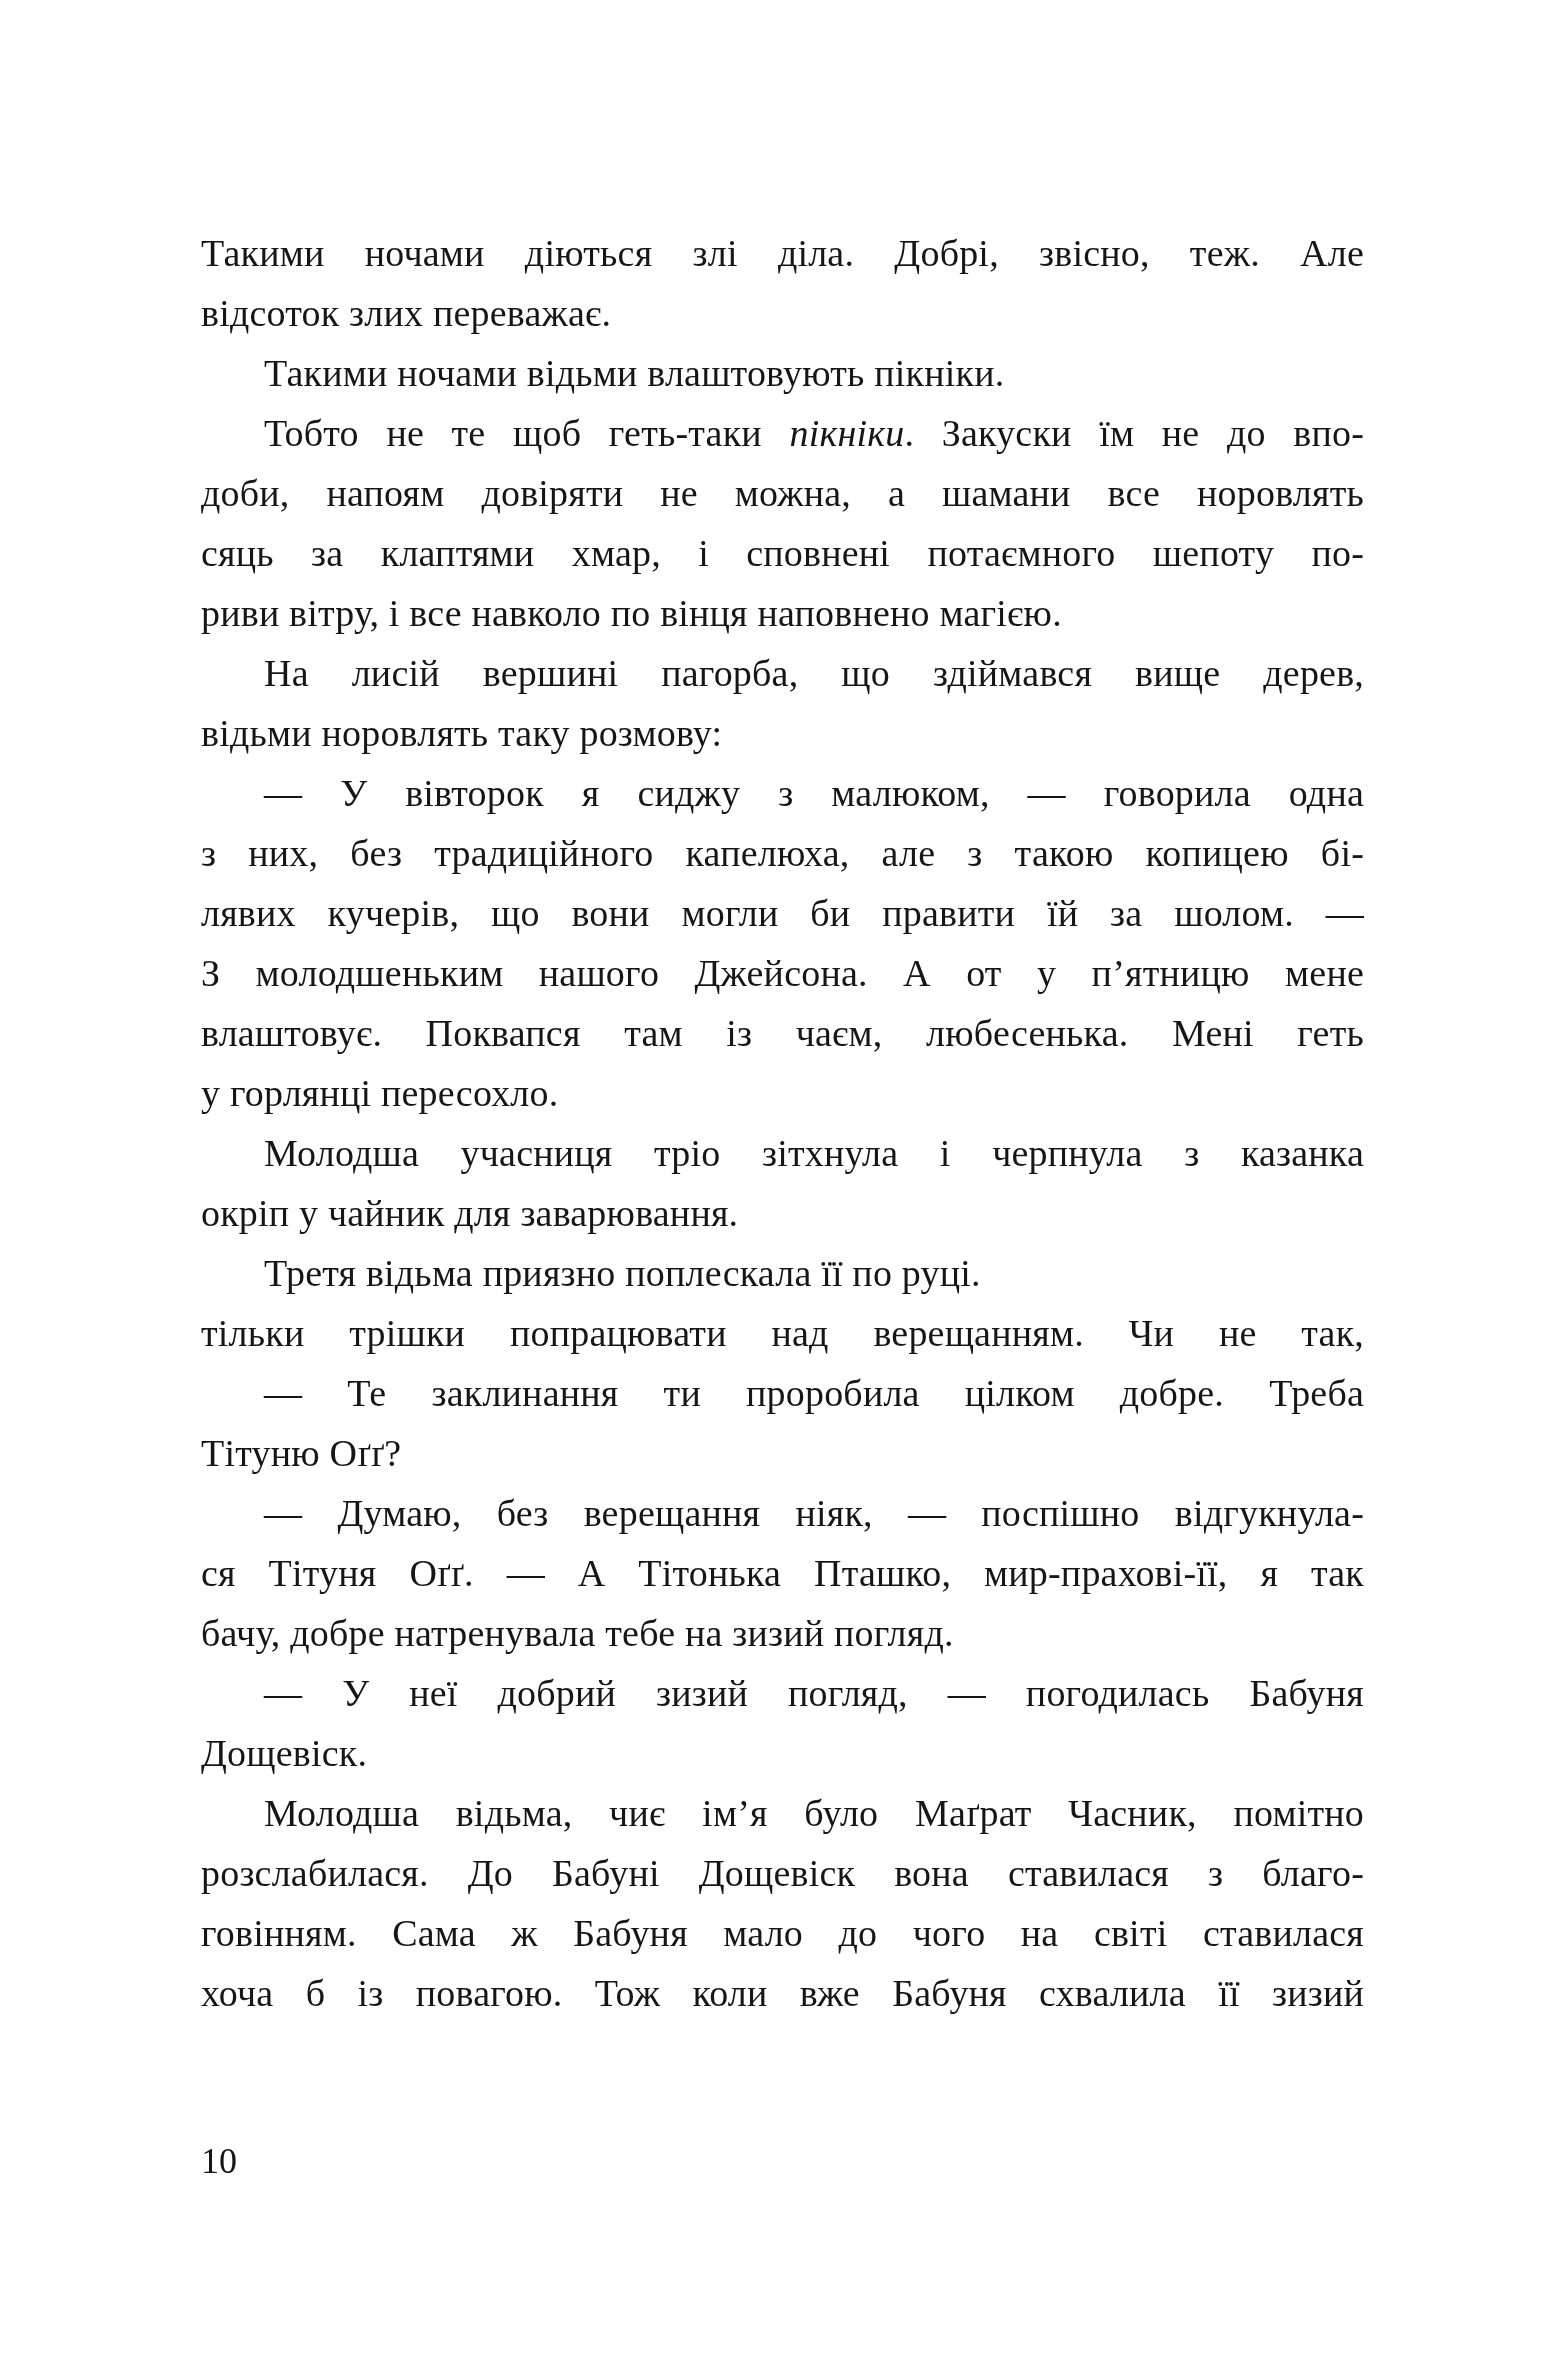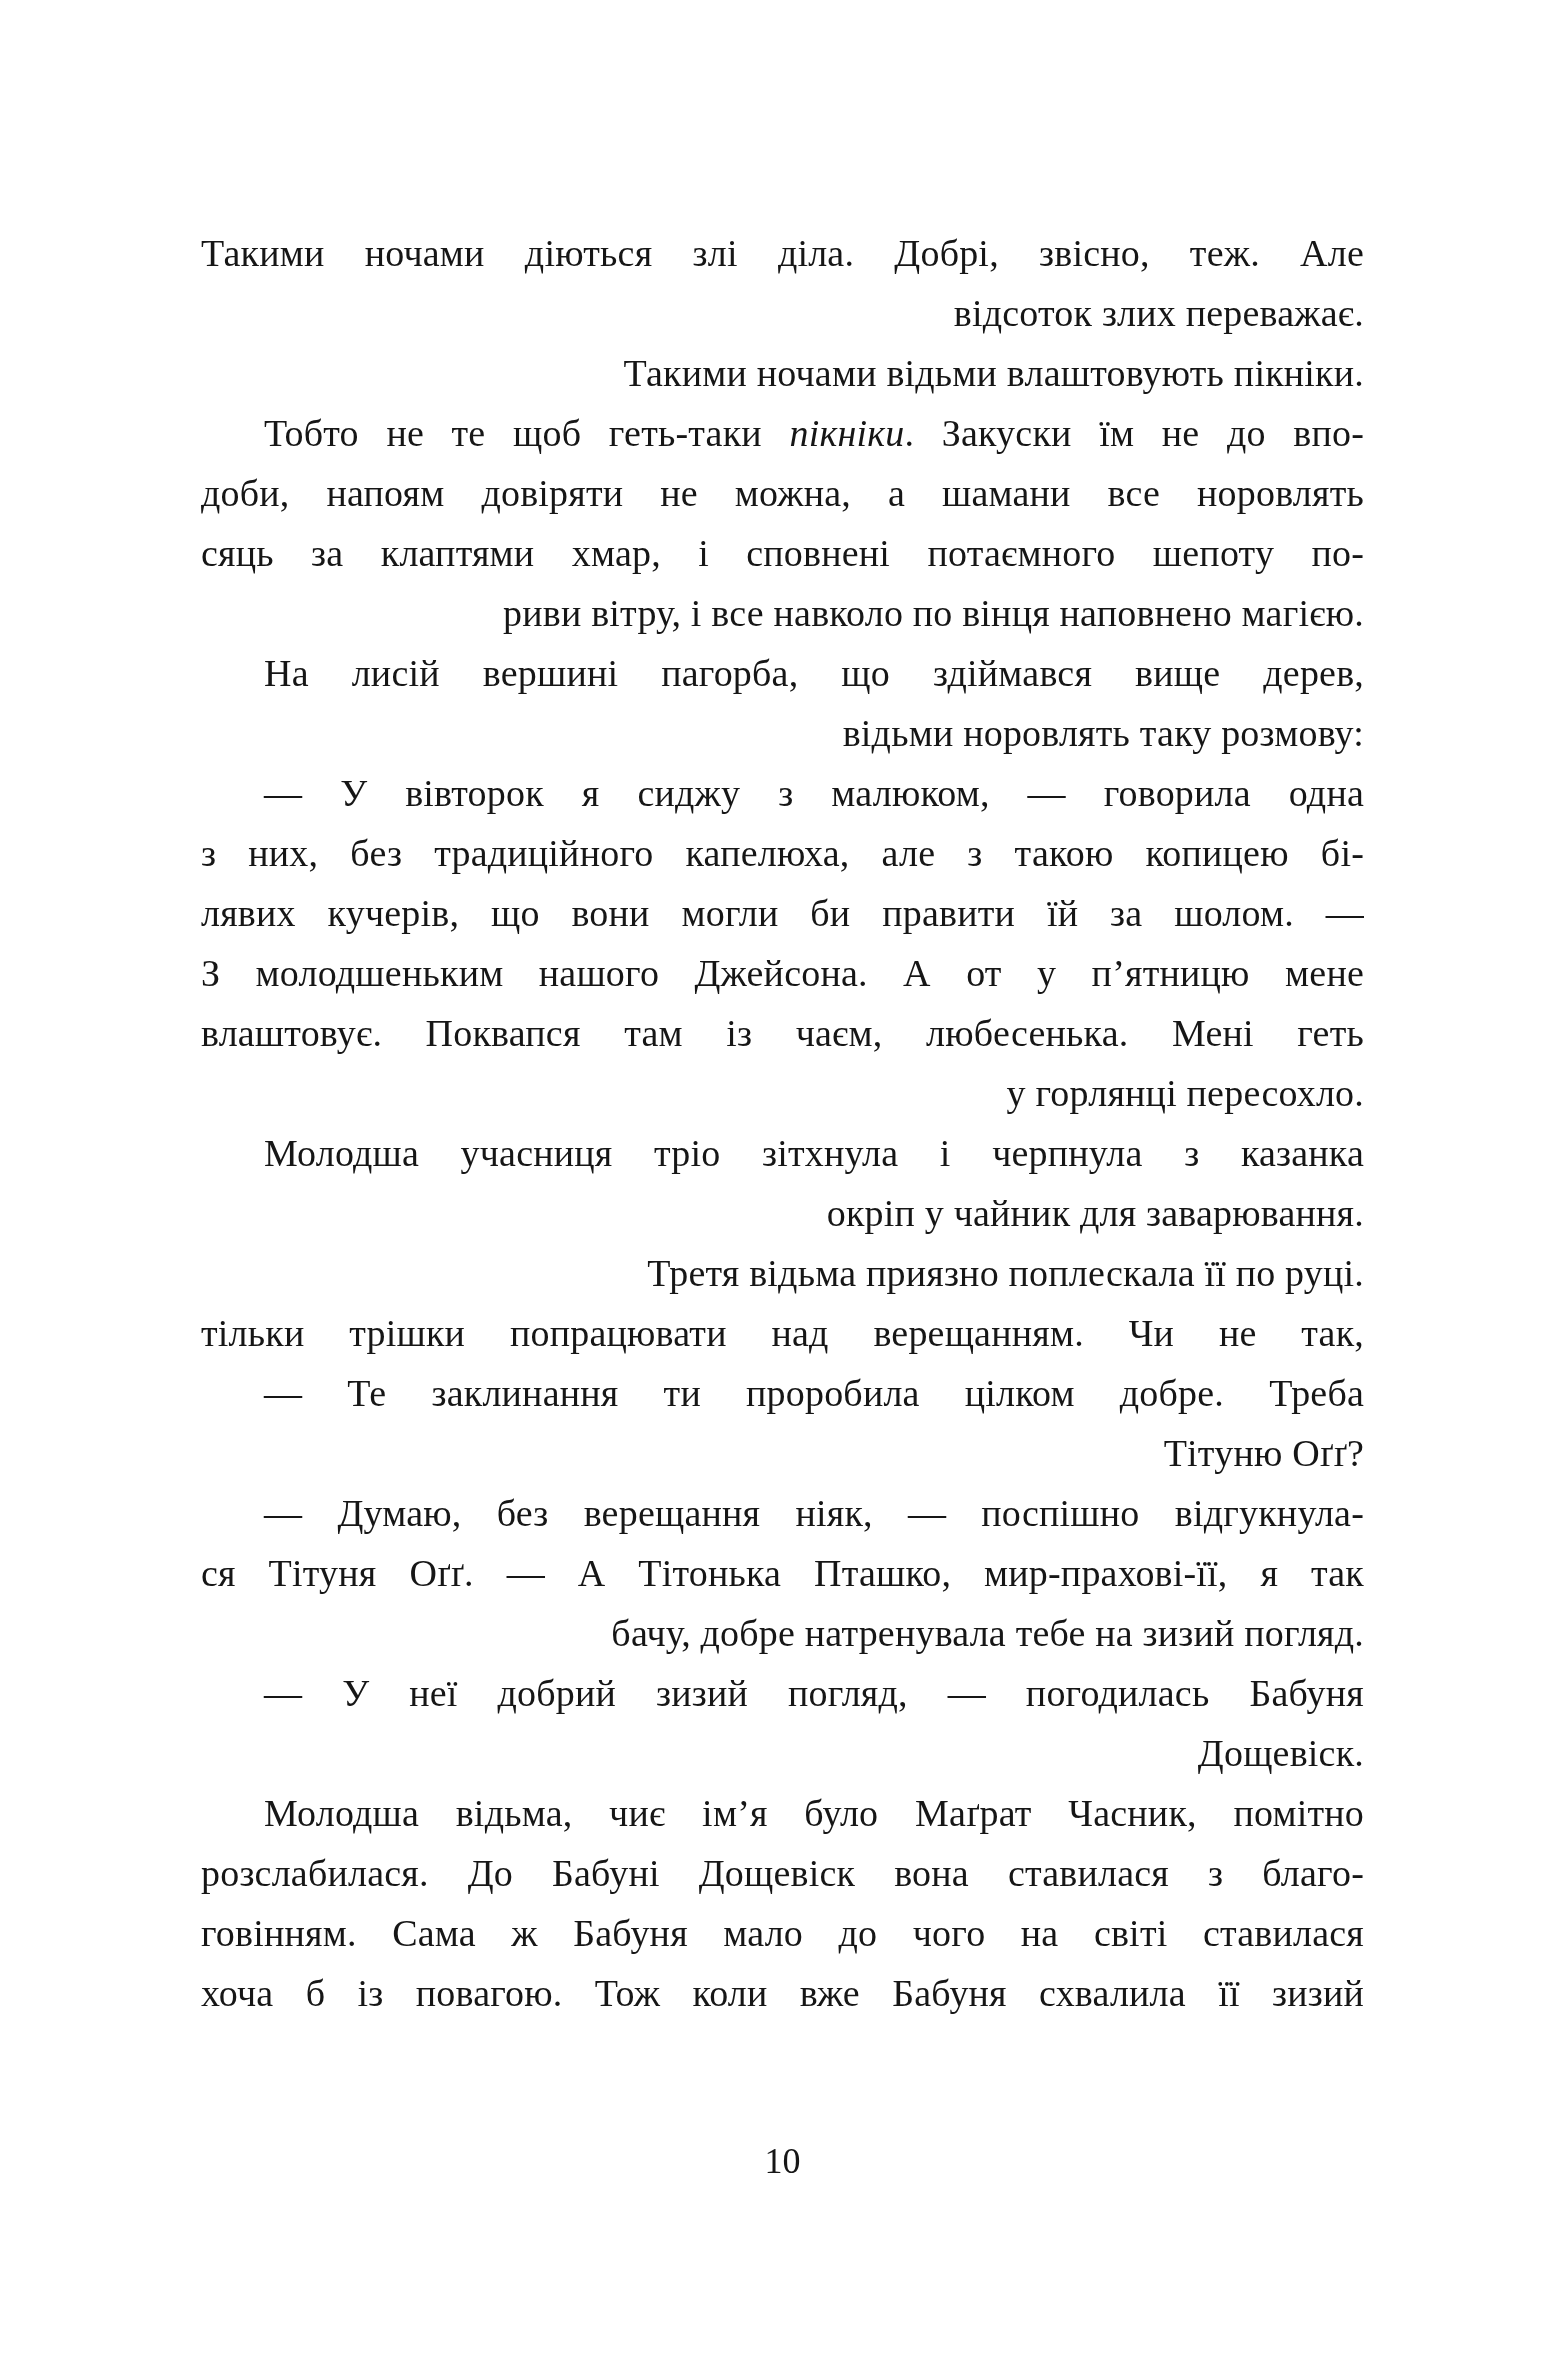--- a/index.html
+++ b/index.html
@@ -28,39 +28,38 @@
     line-height: 60px;
     letter-spacing: 0.2px;
   }
   .paragraph {
     margin: 0;
     padding: 0;
   }
   .line {
     height: 60px;
     overflow: hidden;
-    text-align: right;
+    text-align: left;
   }
   .line.j {
     text-align: justify;
     text-align-last: justify;
   }
   .line.indent {
     padding-left: 63px;
   }
   .line em {
     font-style: italic;
     margin-top: 35px;
   }
   .page-number {
     position: absolute;
     left: 201px;
     top: 2140px;
     width: 1163px;
-    text-align: center;
     font-size: 36px;
     line-height: 42px;
   }
 </style>
 </head>
 <body style="background: rgb(255, 255, 255); color: rgb(22, 22, 22);">
 
 <div class="book-page">
   <div class="page-text" id="text-block">
       <div class="paragraph">

